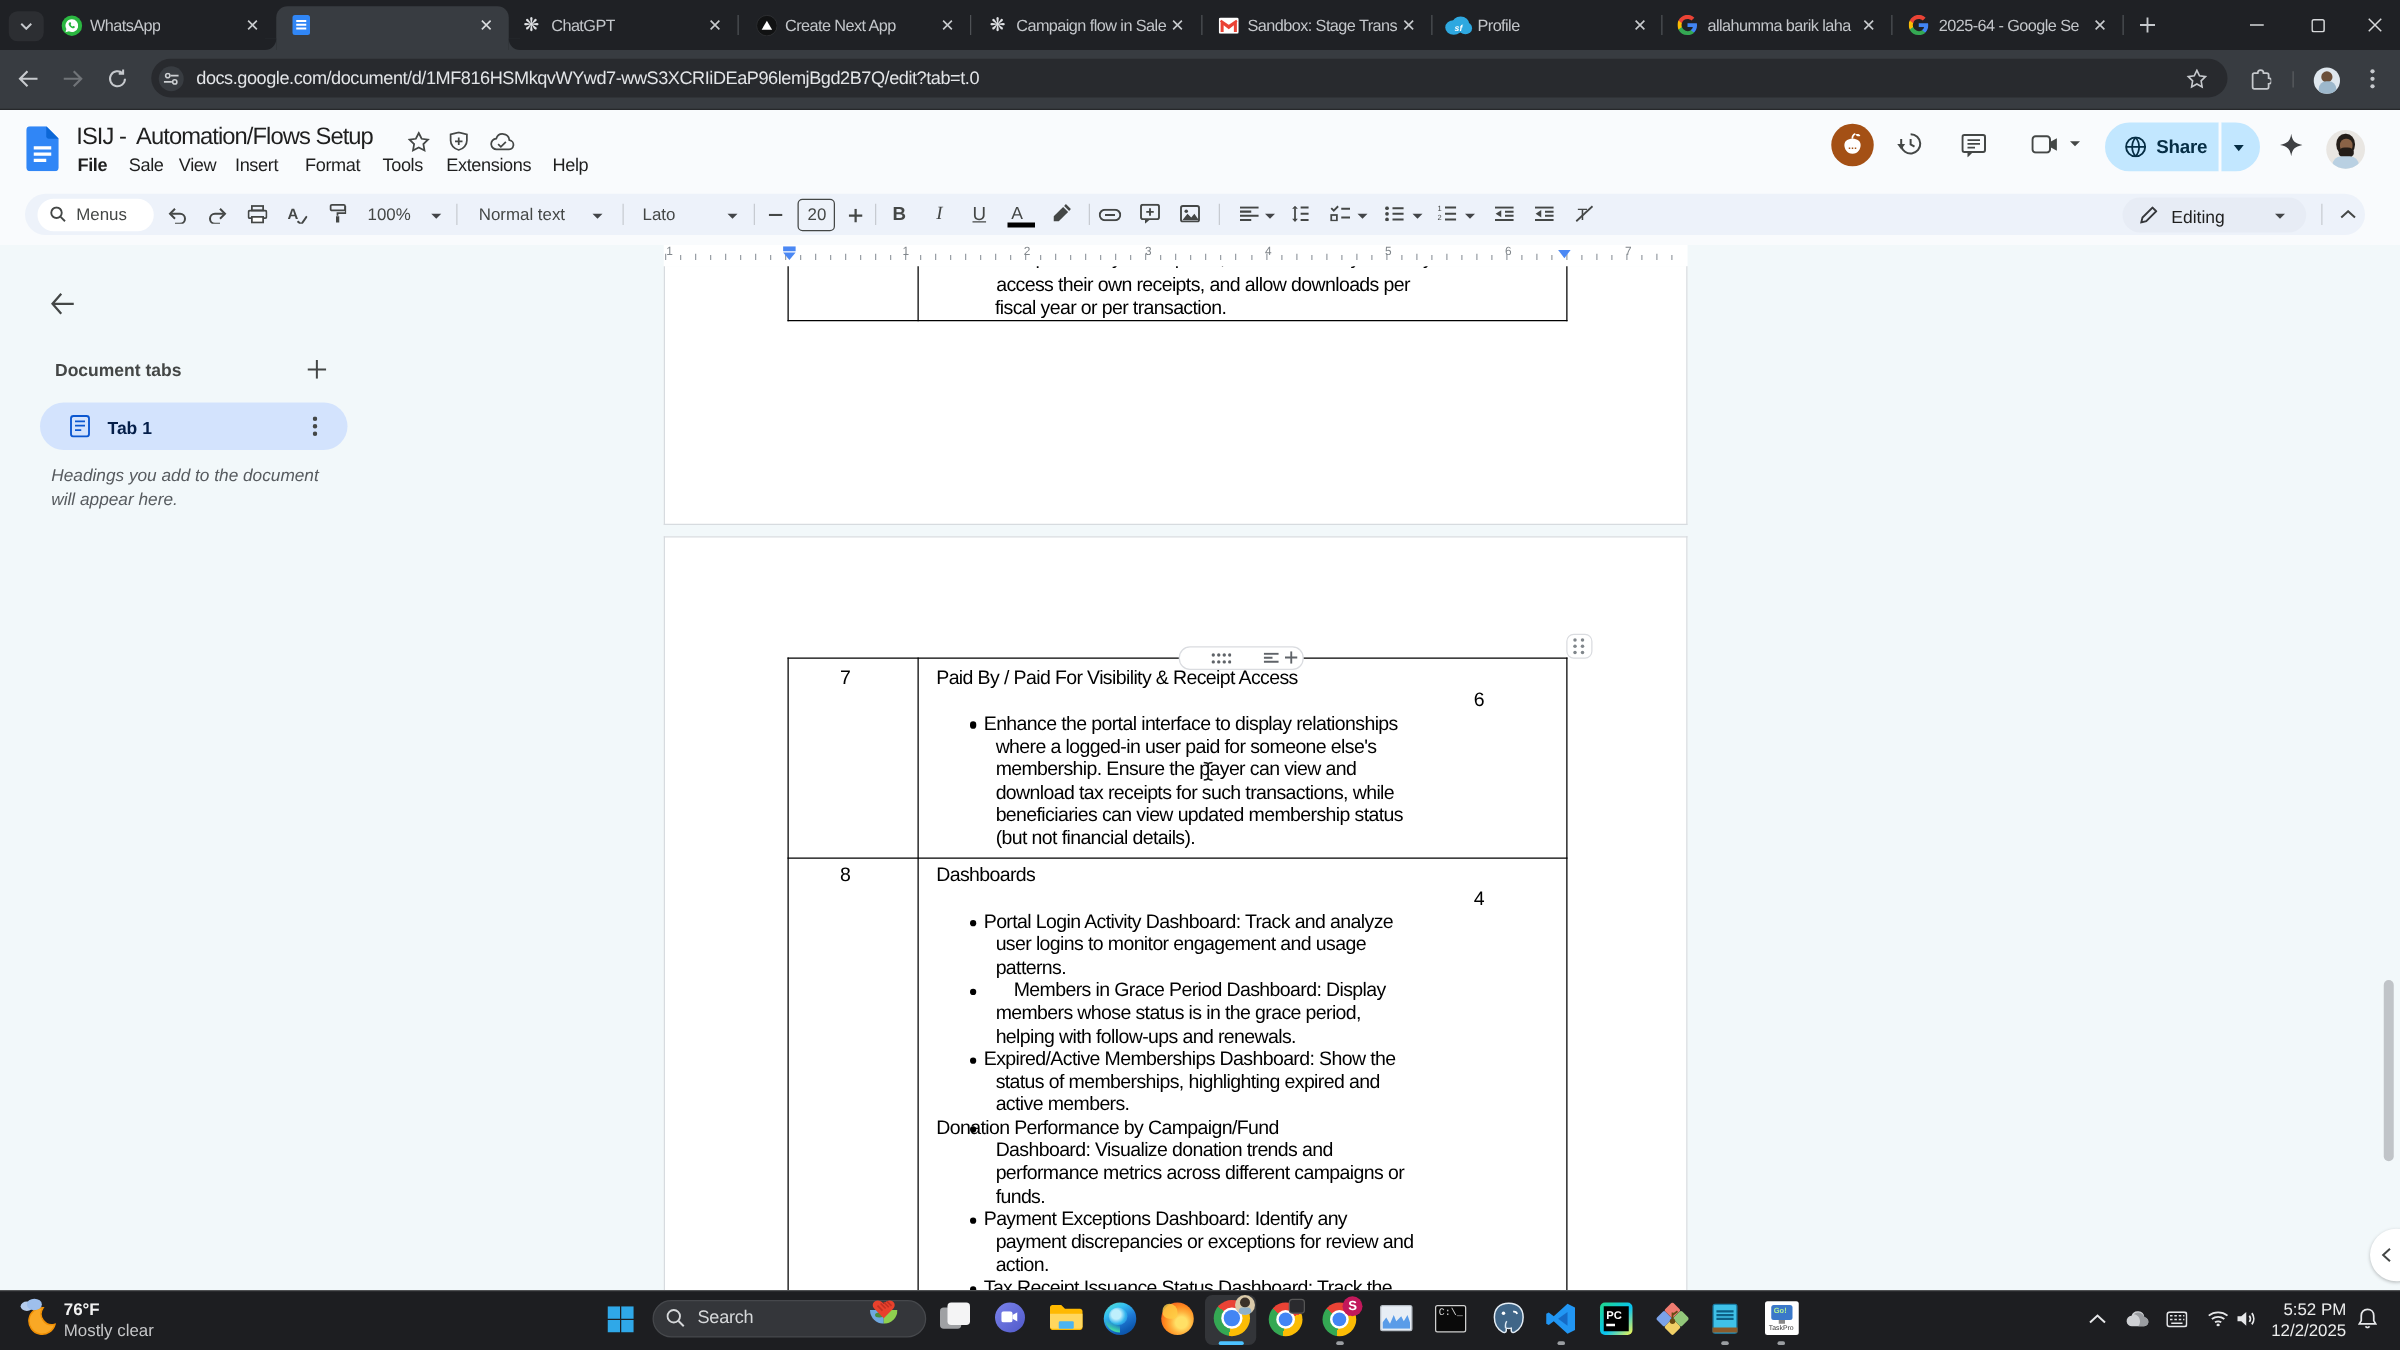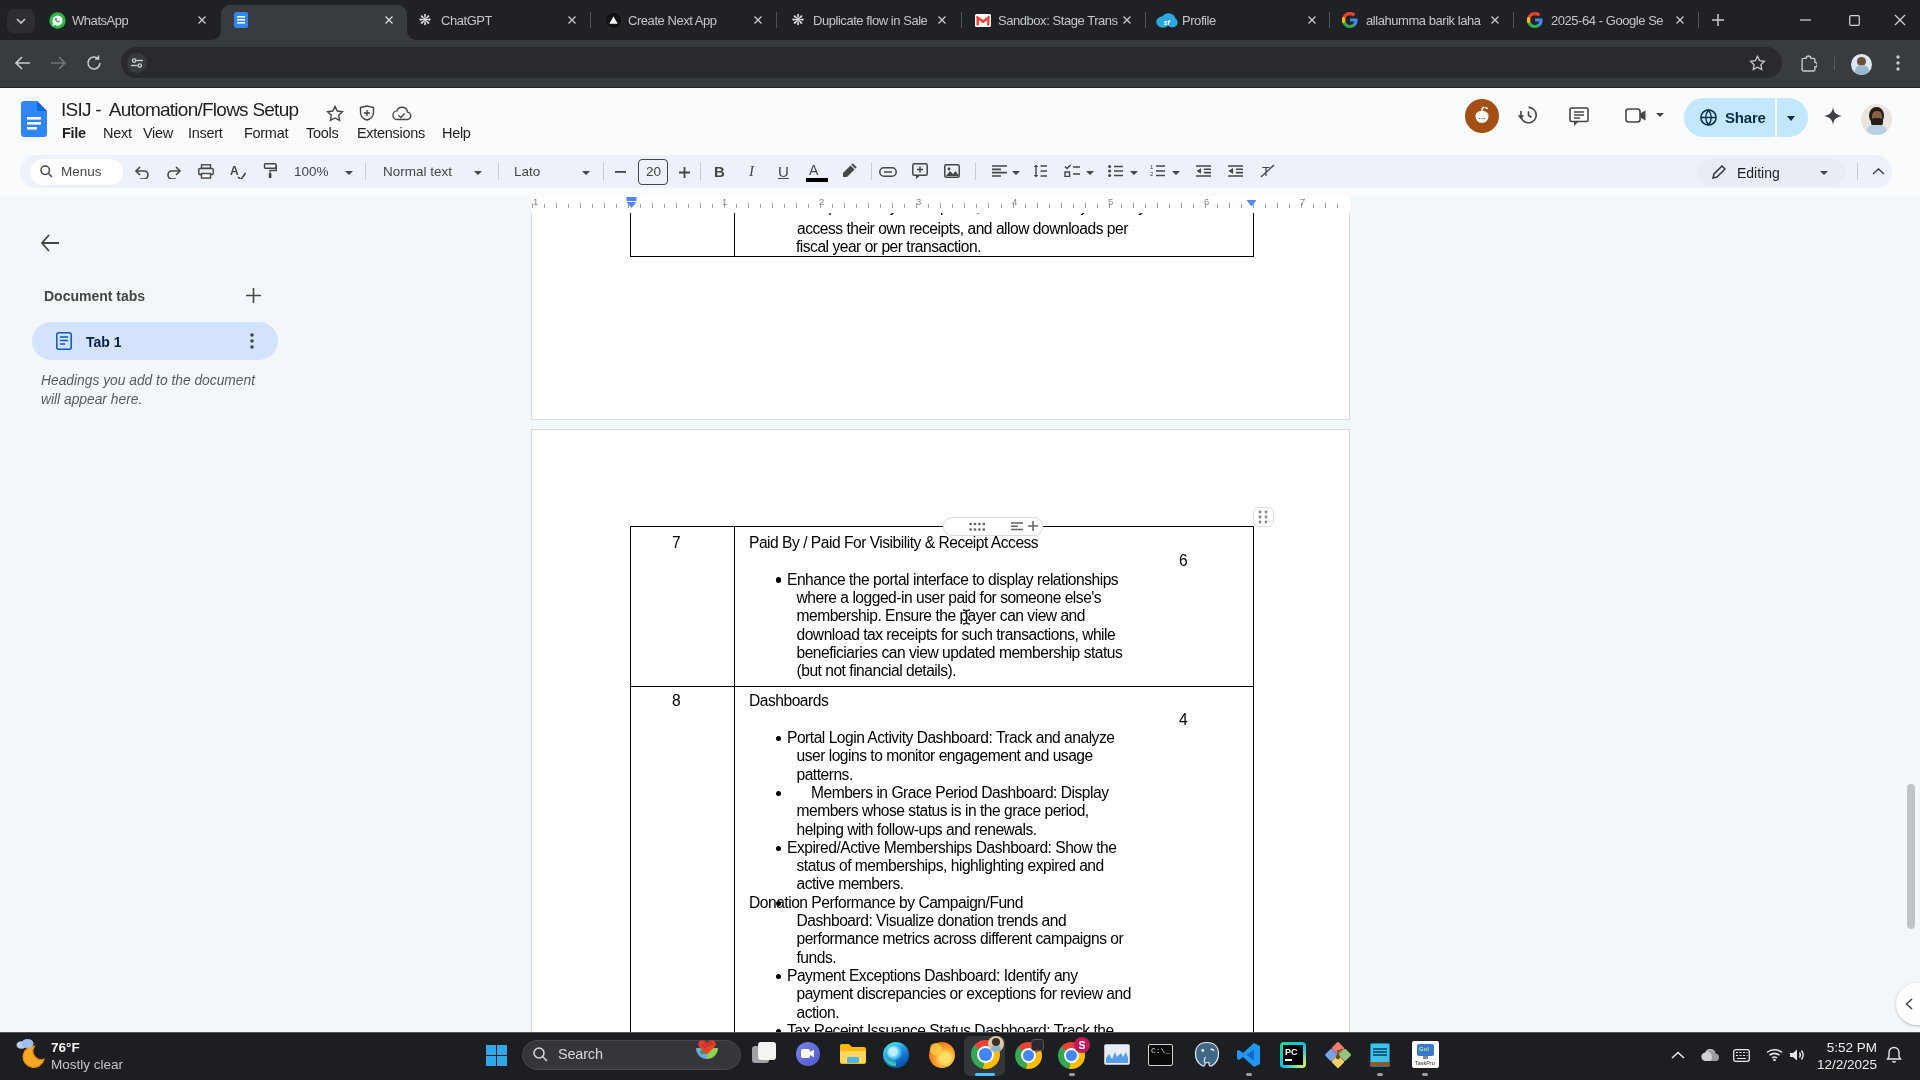--- a/index.html
+++ b/index.html
@@ -76,21 +76,21 @@
         <path d="M8.5 4.6l4.2 7.2H4.3z" fill="#fff"></path>
       </svg>
       <div class="abs tablabel" style="left:628px;top:13px;">Create Next App</div>
       <svg class="abs" style="left:753px;top:15px;" width="10" height="10" viewBox="0 0 10 10">
         <path d="M1.5 1.5l7 7M8.5 1.5l-7 7" stroke="#c8cbce" stroke-width="1.3"></path>
       </svg>
       <div class="tabsep" style="left:776px;"></div>
       <svg class="abs" style="left:790px;top:12px;" width="16" height="16" viewBox="0 0 16 16">
         <text x="8" y="12.5" font-size="15" fill="#dfe1e4" text-anchor="middle">❋</text>
       </svg>
-      <div class="abs tablabel" style="left:813px;top:13px;">Duplicate flow in Sale</div>
+      <div class="abs tablabel" style="left:813px;top:13px;">Campaign flow in Sale</div>
       <svg class="abs" style="left:937px;top:15px;" width="10" height="10" viewBox="0 0 10 10">
         <path d="M1.5 1.5l7 7M8.5 1.5l-7 7" stroke="#c8cbce" stroke-width="1.3"></path>
       </svg>
       <div class="tabsep" style="left:961px;"></div>
       <svg class="abs" style="left:975px;top:14px;" width="16" height="13" viewBox="0 0 16 13">
         <rect x="0" y="0" width="16" height="13" rx="1.5" fill="#fff"></rect>
         <path d="M1.5 2.5v9h2.4V6.2L8 9.3l4.1-3.1v5.3h2.4v-9L8 7z" fill="#ea4335"></path>
         <path d="M1.5 2.5L8 7l6.5-4.5" fill="none" stroke="#ea4335" stroke-width="1.8"></path>
       </svg>
       <div class="abs tablabel" style="left:998px;top:13px;">Sandbox: Stage Trans</div>
@@ -156,20 +156,21 @@
     <svg class="abs" style="left:86px;top:55px;" width="16" height="16" viewBox="0 0 16 16">
       <path d="M14 8a6 6 0 1 1-1.8-4.3M12.5 0.6v3.4H9" stroke="#c6c9cd" stroke-width="1.6" fill="none"></path>
     </svg>
     <div class="abs" style="left:127px;top:52.5px;width:20px;height:20px;border-radius:50%;background:#383c41;"></div>
     <svg class="abs" style="left:131px;top:57.5px;" width="12" height="10" viewBox="0 0 12 10">
       <circle cx="3.2" cy="2.5" r="1.7" fill="none" stroke="#cdd0d3" stroke-width="1.3"></circle>
       <path d="M5.5 2.5H12" stroke="#cdd0d3" stroke-width="1.3"></path>
       <circle cx="8.8" cy="7.5" r="1.7" fill="none" stroke="#cdd0d3" stroke-width="1.3"></circle>
       <path d="M0 7.5h6.5" stroke="#cdd0d3" stroke-width="1.3"></path>
     </svg>
+    <div class="abs" style="left:157px;top:54.5px;font-size:14.5px;letter-spacing:-0.36px;color:#e3e5e8;">docs.google.com/document/d/1MF816HSMkqvWYwd7-wwS3XCRIiDEaP96lemjBgd2B7Q/edit?tab=t.0</div>
     <svg class="abs" style="left:1749px;top:55px;" width="17" height="16" viewBox="0 0 17 16">
       <path d="M8.5 1.3l2.1 4.3 4.8.7-3.5 3.4.8 4.8-4.2-2.3-4.2 2.3.8-4.8L1.6 6.3l4.8-.7z" fill="none" stroke="#c6c9cd" stroke-width="1.3"></path>
     </svg>
     <svg class="abs" style="left:1800px;top:55px;" width="17" height="17" viewBox="0 0 17 17">
       <path d="M6.2 3.4c0-1.3 1-2.4 2.3-2.4s2.3 1.1 2.3 2.4h2.7c.8 0 1.4.6 1.4 1.4v2.6c1.3 0 2.4 1 2.4 2.3s-1.1 2.3-2.4 2.3v2.6c0 .8-.6 1.4-1.4 1.4H3.5c-.8 0-1.4-.6-1.4-1.4V4.8c0-.8.6-1.4 1.4-1.4z" fill="none" stroke="#c6c9cd" stroke-width="1.4"></path>
     </svg>
     <div class="abs" style="left:1834px;top:57px;width:1px;height:13px;background:#5a5d61;"></div>
     <div class="abs" style="left:1851px;top:54px;width:21px;height:21px;border-radius:50%;background:#dfe7ee;overflow:hidden;">
       <div class="abs" style="left:6px;top:3px;width:9px;height:9px;border-radius:50%;background:#6b4f3a;"></div>
       <div class="abs" style="left:3.5px;top:11px;width:14px;height:10px;border-radius:6px 6px 0 0;background:#9db8cc;"></div>
@@ -194,21 +195,21 @@
       </svg>
       <svg class="abs" style="left:358px;top:17px;" width="19" height="17" viewBox="0 0 19 17">
         <path d="M2.5 2.5L9 1l6.5 1.5v4.8c0 3.6-2.6 6.9-6.5 7.7-3.9-.8-6.5-4.1-6.5-7.7z" fill="none" stroke="#444746" stroke-width="1.4"></path>
         <path d="M9 5v6M6 8h6" stroke="#444746" stroke-width="1.4"></path>
       </svg>
       <svg class="abs" style="left:390px;top:18px;" width="22" height="15" viewBox="0 0 22 15">
         <path d="M17.5 6.1A5.4 5.4 0 0 0 7 4.9a4.3 4.3 0 0 0 .5 8.6h9a3.7 3.7 0 0 0 1-7.4z" fill="none" stroke="#444746" stroke-width="1.4"></path>
         <path d="M8.5 9.3l2.2 2.2 4-4" stroke="#444746" stroke-width="1.4" fill="none"></path>
       </svg>
       <div class="menu" style="left:62px;font-weight:bold;">File</div>
-      <div class="menu" style="left:103px;">Next</div>
+      <div class="menu" style="left:103px;">Sale</div>
       <div class="menu" style="left:143px;">View</div>
       <div class="menu" style="left:188px;">Insert</div>
       <div class="menu" style="left:244px;">Format</div>
       <div class="menu" style="left:306px;">Tools</div>
       <div class="menu" style="left:357px;">Extensions</div>
       <div class="menu" style="left:442px;">Help</div>
       <div class="abs" style="left:1465px;top:11px;width:34px;height:34px;border-radius:50%;background:#a45015;"></div>
       <svg class="abs" style="left:1471px;top:17px;" width="22" height="21" viewBox="0 0 22 21">
         <path d="M11 6c-4 0-6.5 2-6.5 5s2 7 6.5 7 6.5-4 6.5-7-2.5-5-6.5-5z" fill="#fff"></path>
         <path d="M11 6c-.3-1.8.6-3.2 2.3-4" stroke="#fff" stroke-width="1.4" fill="none"></path>

